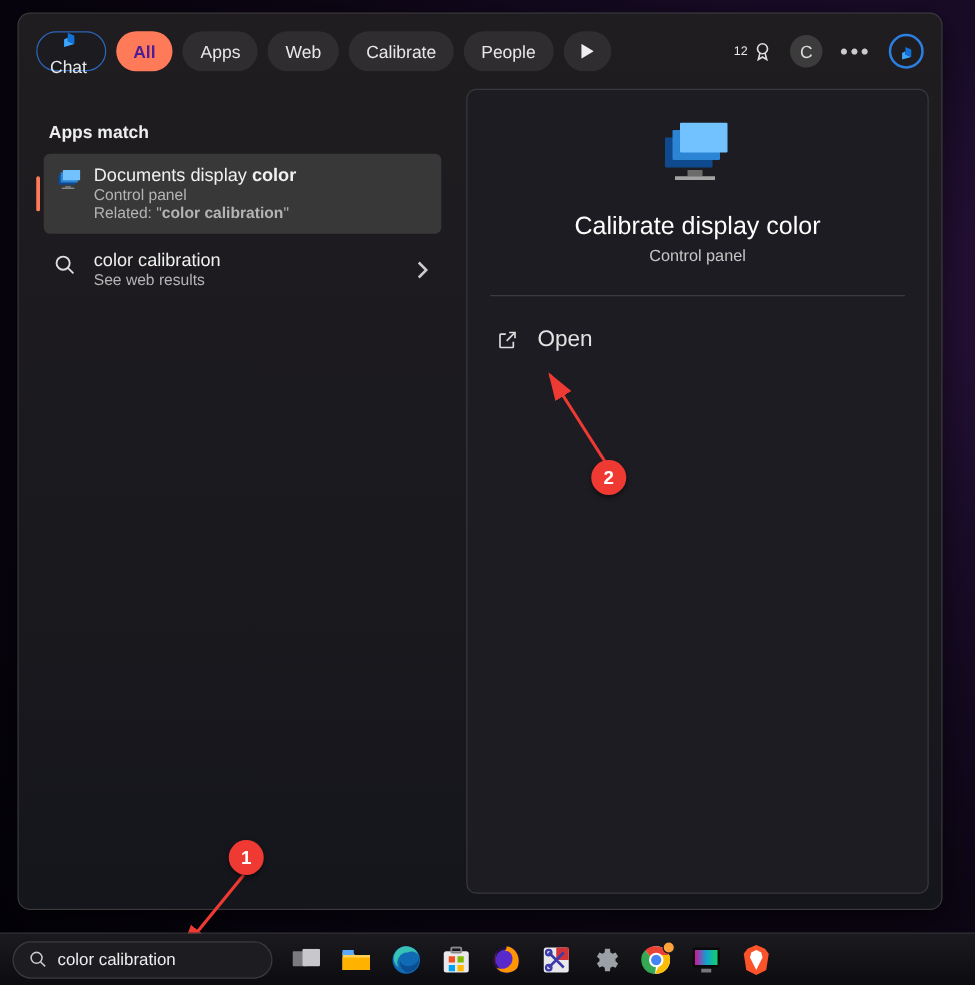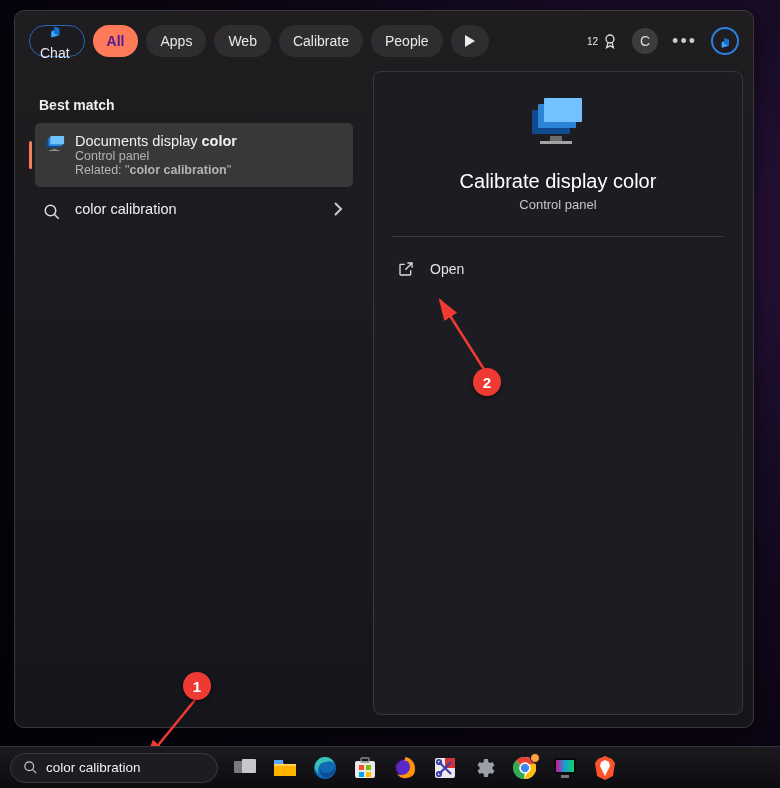--- a/index.html
+++ b/index.html
@@ -66,21 +66,21 @@
   .result-sub { font-size: 12.5px; color: #b4b4b4; }
   .chevron { position: absolute; right: 10px; top: 50%; transform: translateY(-50%); color: #ccc; }
 
   
   .detail-head { display:flex; flex-direction:column; align-items:center; padding-top: 26px; }
   .detail-title { font-size: 20px; color: #fff; margin-top: 20px; }
   .detail-sub { font-size: 13px; color: #c6c6c6; margin-top: 4px; }
   .detail-divider { height: 1px; background: #3a3a40; margin: 24px 18px 0 18px; }
   .action-row {
     margin: 16px 12px 0 12px; padding: 8px 12px; display:flex; align-items:center; gap:16px;
-    border-radius: 4px; color: #e3e3e3; font-size: 14px; cursor: pointer;
+    border-radius: 4px; color: #e3e3e3; font-size: 18px; cursor: pointer;
   }
 
   
   .anno-badge {
     position: absolute; width: 28px; height: 28px; border-radius: 50%;
     background: #ef3a33; color: #fff; font-weight: 700; font-size: 15px;
     display:flex; align-items:center; justify-content:center;
     box-shadow: 0 2px 4px rgba(0,0,0,0.5);
   }
   .anno-arrow { position:absolute; pointer-events:none; }
@@ -165,21 +165,21 @@
           <svg viewBox="0 0 24 24" width="16" height="16">
             <path d="M7 2 L7 14 L11 12 L11 16 L18 19 L7 22 Z" fill="#3da6ff"></path>
             <path d="M11 7 L18 10 L18 19 L11 16 Z" fill="#1072d8"></path>
           </svg>
         </div>
       </div>
     </div>
 
     <div class="main-area">
       <div class="left-col">
-        <div class="section-label">Best match</div>
+        <div class="section-label">Apps match</div>
 
         <div class="result-item selected">
           <span class="result-icon">
             <svg width="22" height="22" viewBox="0 0 48 48">
               <rect x="8" y="10" width="30" height="18" rx="1" fill="#104a8e"></rect>
               <rect x="12" y="6" width="30" height="18" rx="1" fill="#2b84d4"></rect>
               <rect x="16" y="2" width="30" height="18" rx="1" fill="#72c2ff"></rect>
               <rect x="20" y="30" width="10" height="3" fill="#777"></rect>
               <rect x="14" y="33" width="22" height="2" fill="#999"></rect>
             </svg>
@@ -194,20 +194,21 @@
         </div>
 
         <div class="result-item">
           <span class="result-icon">
             <svg width="18" height="18" viewBox="0 0 24 24" fill="none" stroke="#ddd" stroke-width="2">
               <circle cx="10" cy="10" r="7"></circle>
                 <line x1="21" y1="21" x2="15" y2="15"></line>
             </svg>
           </span>
           <div class="result-title">color calibration</div>
+          <div class="result-sub">See web results</div>
           <span class="chevron">
             <svg width="10" height="14" viewBox="0 0 10 14">
                 <path d="M2 1 L8 7 L2 13" fill="none" stroke="#ccc" stroke-width="2"></path>
               </svg>
           </span>
         </div>
       </div>
 
       <div class="right-col">
         <div class="detail-head">

